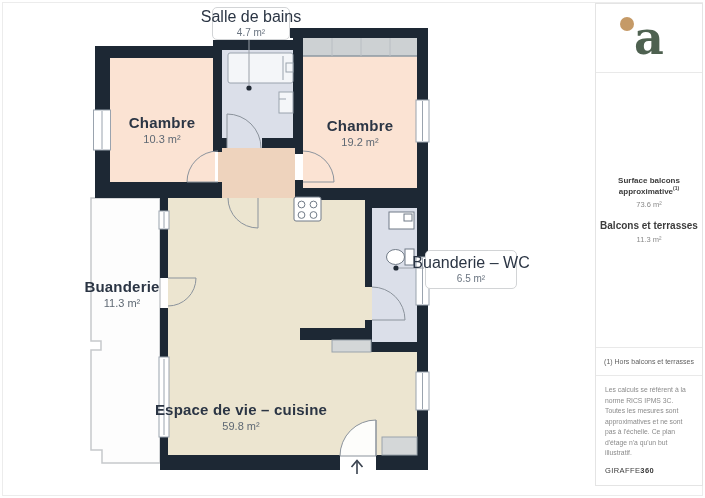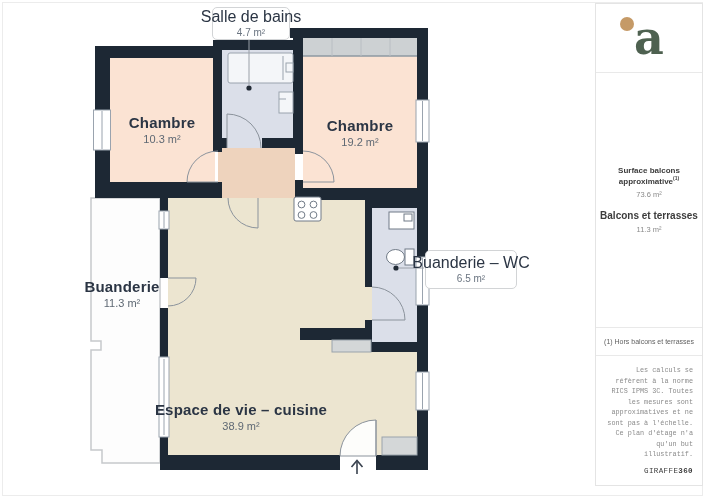--- a/index.html
+++ b/index.html
@@ -32,21 +32,21 @@
   .logo-a{font-family:"DejaVu Serif",serif;font-size:46px;line-height:1;color:#4e6150;font-weight:700;}
   .logo-dot{position:absolute;left:-7px;top:5px;width:14px;height:14px;border-radius:50%;background:#c59a67;}
   .sb-main{flex:1;display:flex;flex-direction:column;align-items:center;justify-content:center;text-align:center;padding:0 4px;}
   .sb-title{font-size:8px;font-weight:700;color:#3c3c3c;}
   .sb-title sup{font-size:5px;}
   .sb-value{font-size:7.5px;color:#8a8a8a;margin:4px 0 11px;}
   .sb-value.last{margin-bottom:0;}
   .sb-title2{font-size:10px;font-weight:700;color:#3c3c3c;}
   .sb-footnote{border-top:1px solid #e9e9e9;padding:10px 4px;text-align:center;
       font-size:7px;color:#5f5f5f;}
-  .sb-disclaimer{border-top:1px solid #e9e9e9;padding:9px 9px 10px;text-align:right;font-family:Liberation Mono, monospace;}
+  .sb-disclaimer{border-top:1px solid #e9e9e9;padding:9px 9px 10px;text-align:left;}
   .sb-disclaimer p{margin:0;font-size:6.8px;color:#8b8b8b;line-height:1.55;}
   .sb-brand{margin-top:7px;font-size:7.5px;color:#3a3a3a;letter-spacing:.4px;}
   .sb-brand span{font-weight:500;}
   .sb-brand b{font-weight:800;}
 </style>
 </head>
 <body>
 
 <div class="frame"></div>
 
@@ -190,21 +190,21 @@
   <div class="rl" style="left:360px;top:115px">
     <div class="rl-name">Chambre</div>
     <div class="rl-area">19.2 m²</div>
   </div>
   <div class="rl" style="left:122px;top:276px">
     <div class="rl-name">Buanderie</div>
     <div class="rl-area">11.3 m²</div>
   </div>
   <div class="rl" style="left:241px;top:399px">
     <div class="rl-name">Espace de vie – cuisine</div>
-    <div class="rl-area">38.9 m²</div>
+    <div class="rl-area">59.8 m²</div>
   </div>
 
   <div class="callout co-bains">
     <div class="rl-name">Salle de bains</div>
     <div class="rl-area">4.7 m²</div>
   </div>
   <div class="callout co-buand">
     <div class="rl-name">Buanderie – WC</div>
     <div class="rl-area">6.5 m²</div>
   </div>

